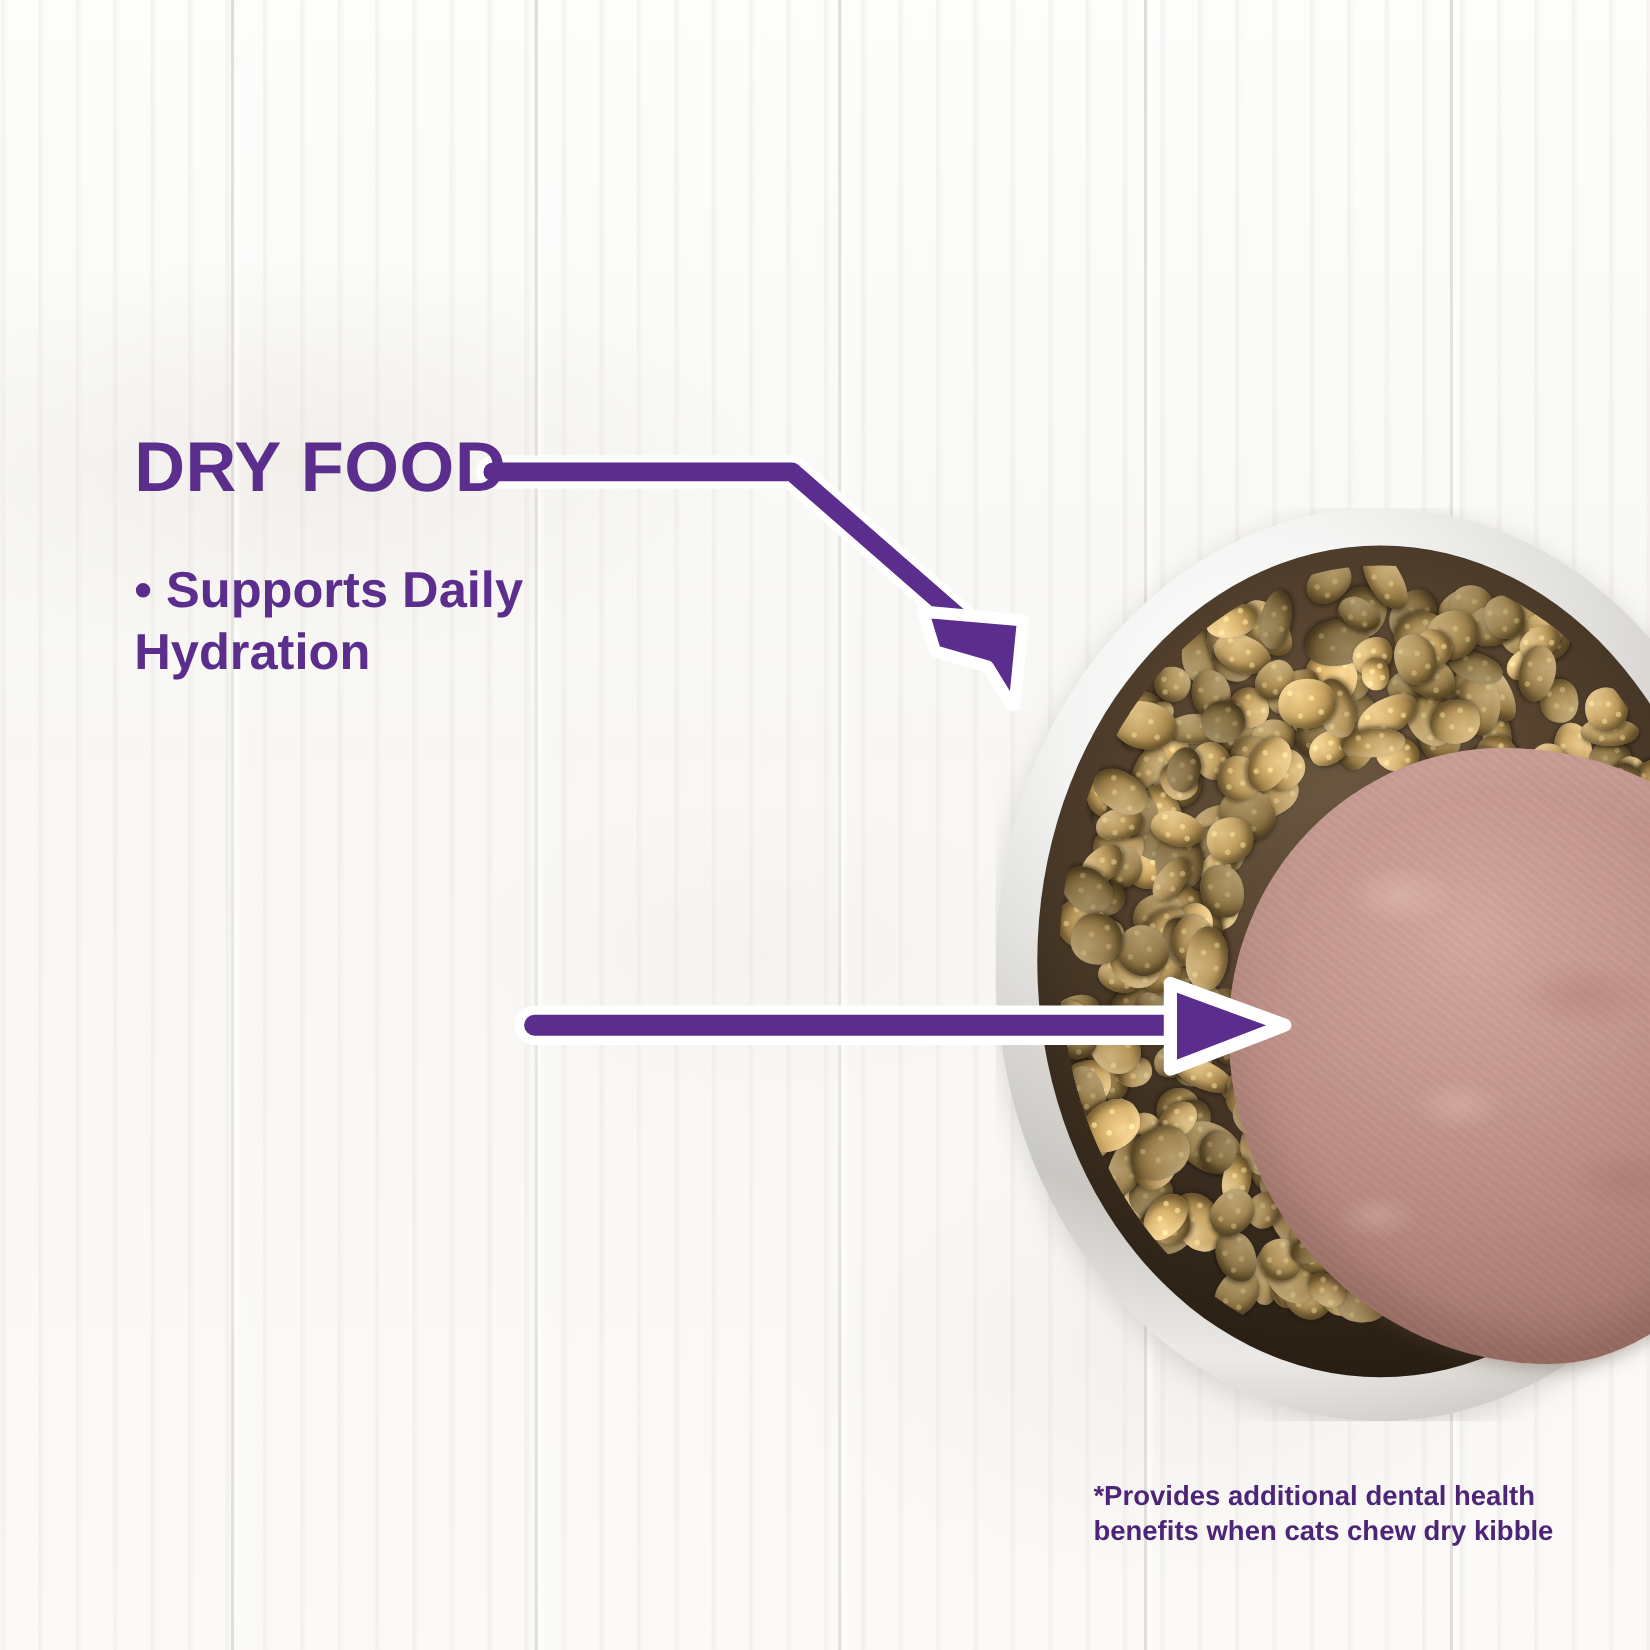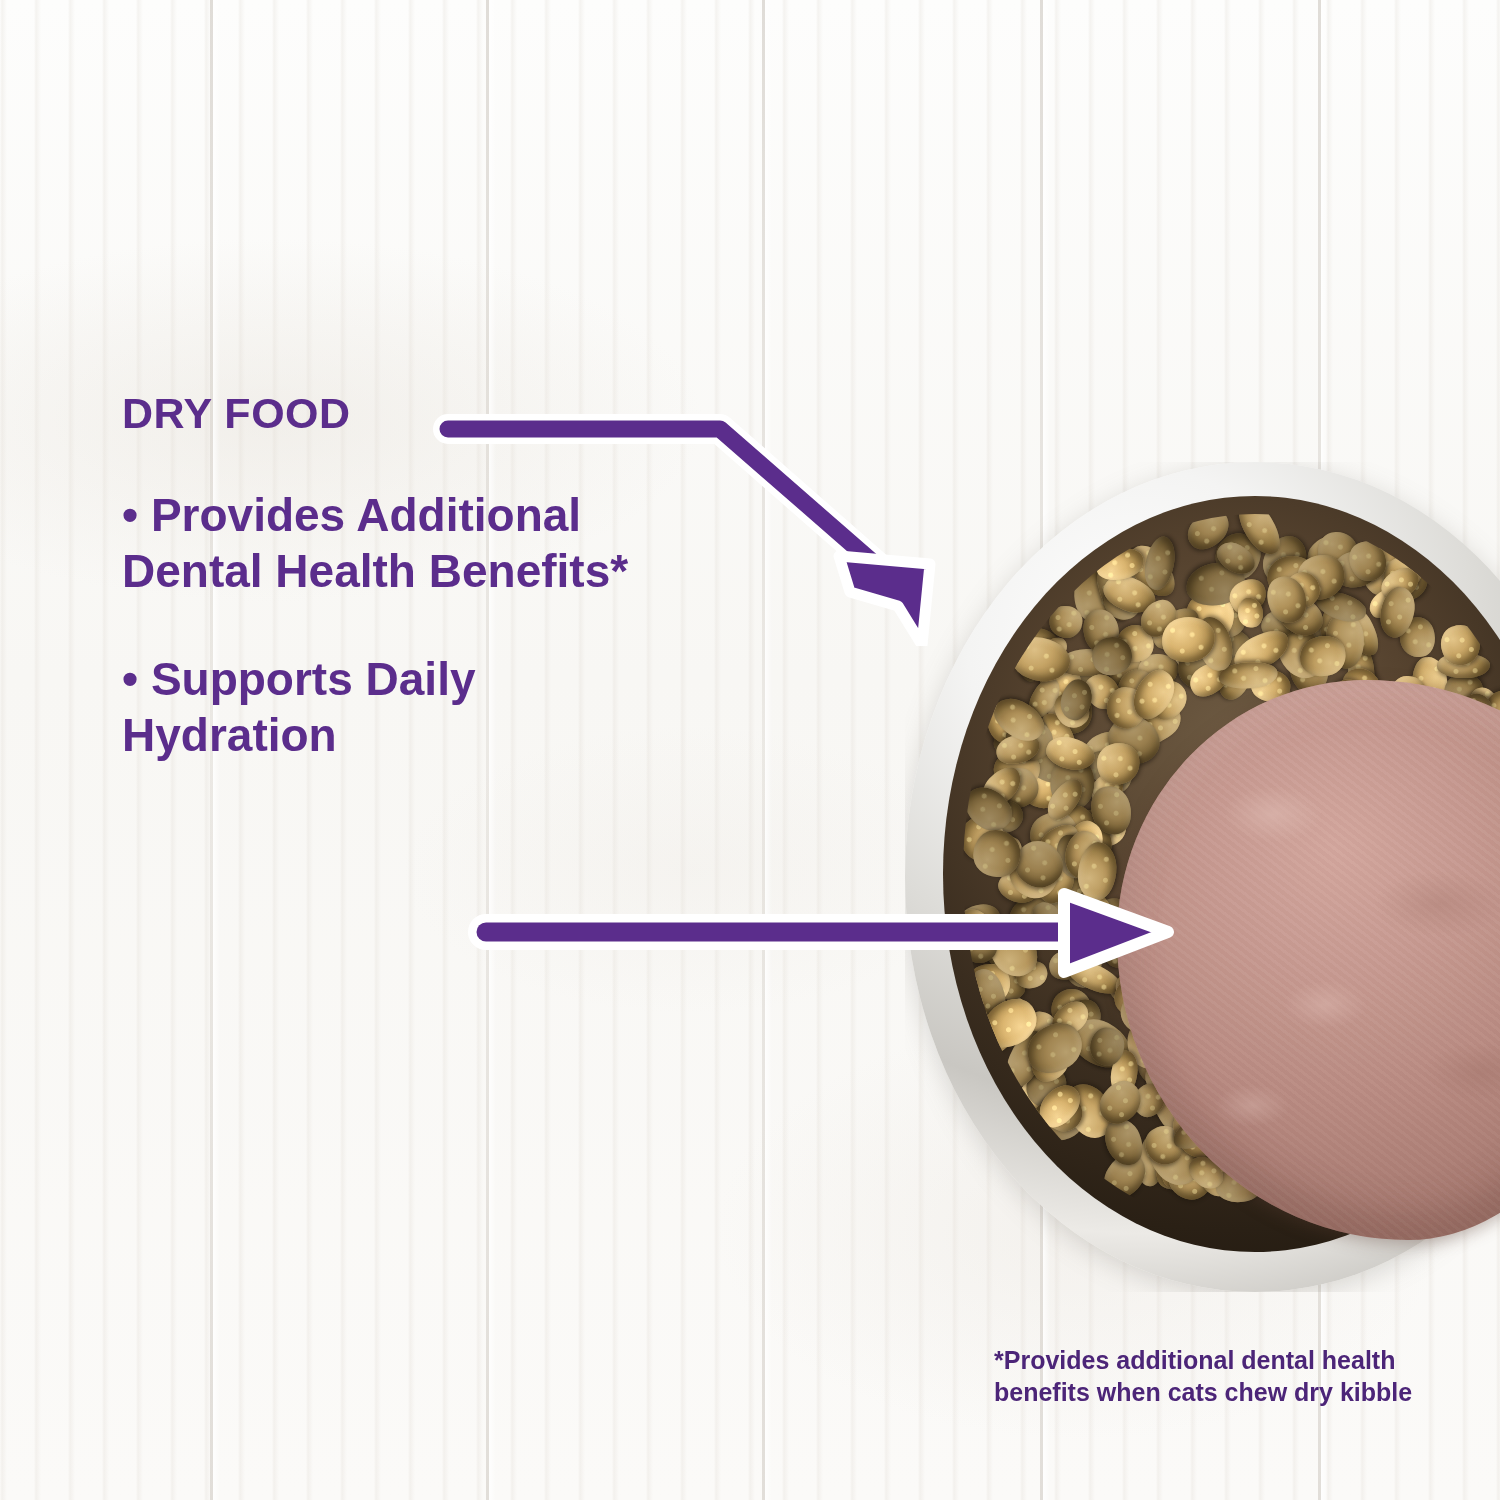--- a/index.html
+++ b/index.html
@@ -191,21 +191,21 @@
   .copy {
     position: absolute;
     left: 122px;
     top: 392px;
     width: 700px;
     color: #5b2d8c;
   }
   .section-head {
     font-family: "Liberation Sans", sans-serif;
     font-weight: 700;
-    font-size: 43px;
+    font-size: 64px;
     letter-spacing: 0.5px;
     line-height: 1.0;
     color: #5b2d8c;
   }
   .bullet {
     font-family: "Liberation Sans", sans-serif;
     font-weight: 700;
     font-size: 46px;
     line-height: 1.22;
     color: #5b2d8c;
@@ -600,22 +600,20 @@
   <svg class="arrow-svg" id="arrow-wet" viewBox="0 0 720 130">
     <path d="M 18 52 L 625 52" fill="none" stroke="#ffffff" stroke-width="36" stroke-linecap="round" stroke-linejoin="round"></path>
     <path d="M 18 52 L 612 52" fill="none" stroke="#5b2d8c" stroke-width="19" stroke-linecap="round" stroke-linejoin="round"></path>
     <polygon points="596,14 700,52 596,92" fill="#5b2d8c" stroke="#ffffff" stroke-width="12" stroke-linejoin="round"></polygon>
   </svg>
 
   <div class="copy">
 
     <div class="section-head" id="dry-head">DRY FOOD</div>
 
-    <div class="bullet" id="dry-b1">• Provides Additional
-Dental Health Benefits*</div>
 
 
 
     <div class="bullet" id="wet-b1">• Supports Daily
 Hydration</div>
 
   </div>
 
   <div class="footnote">*Provides additional dental health
 benefits when cats chew dry kibble</div>

